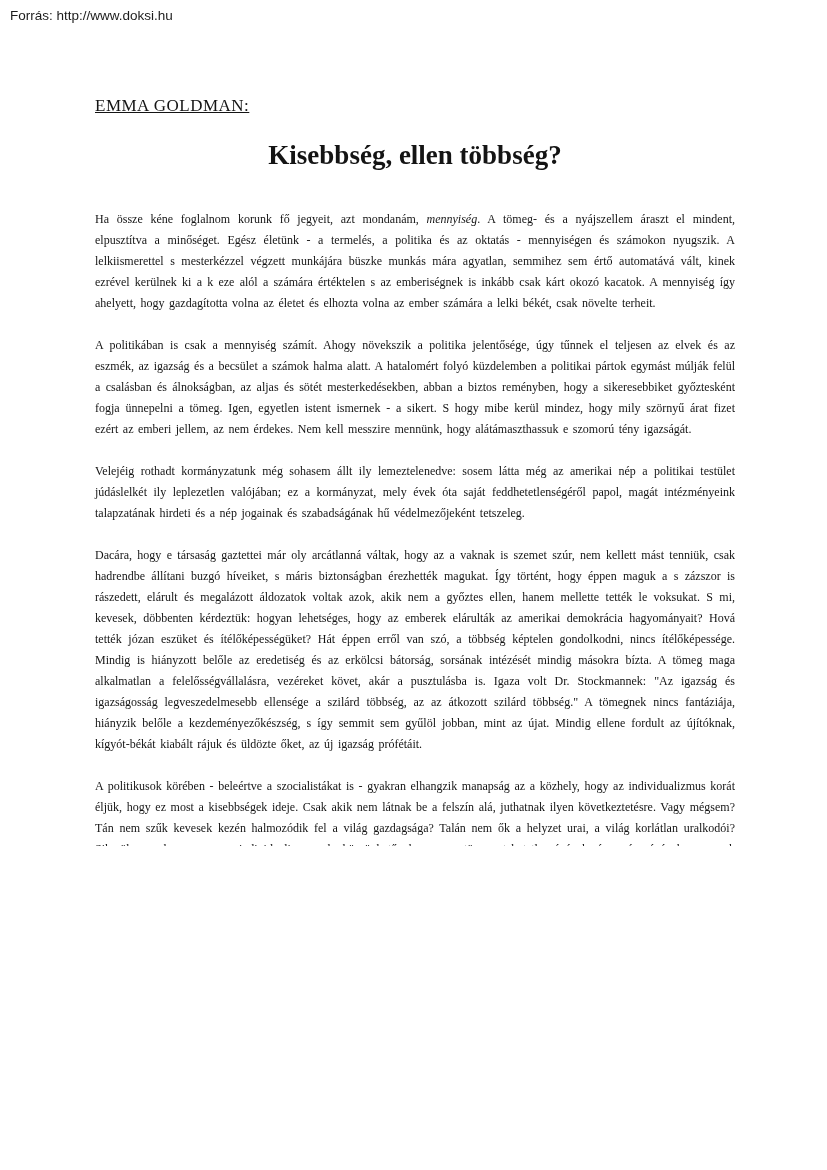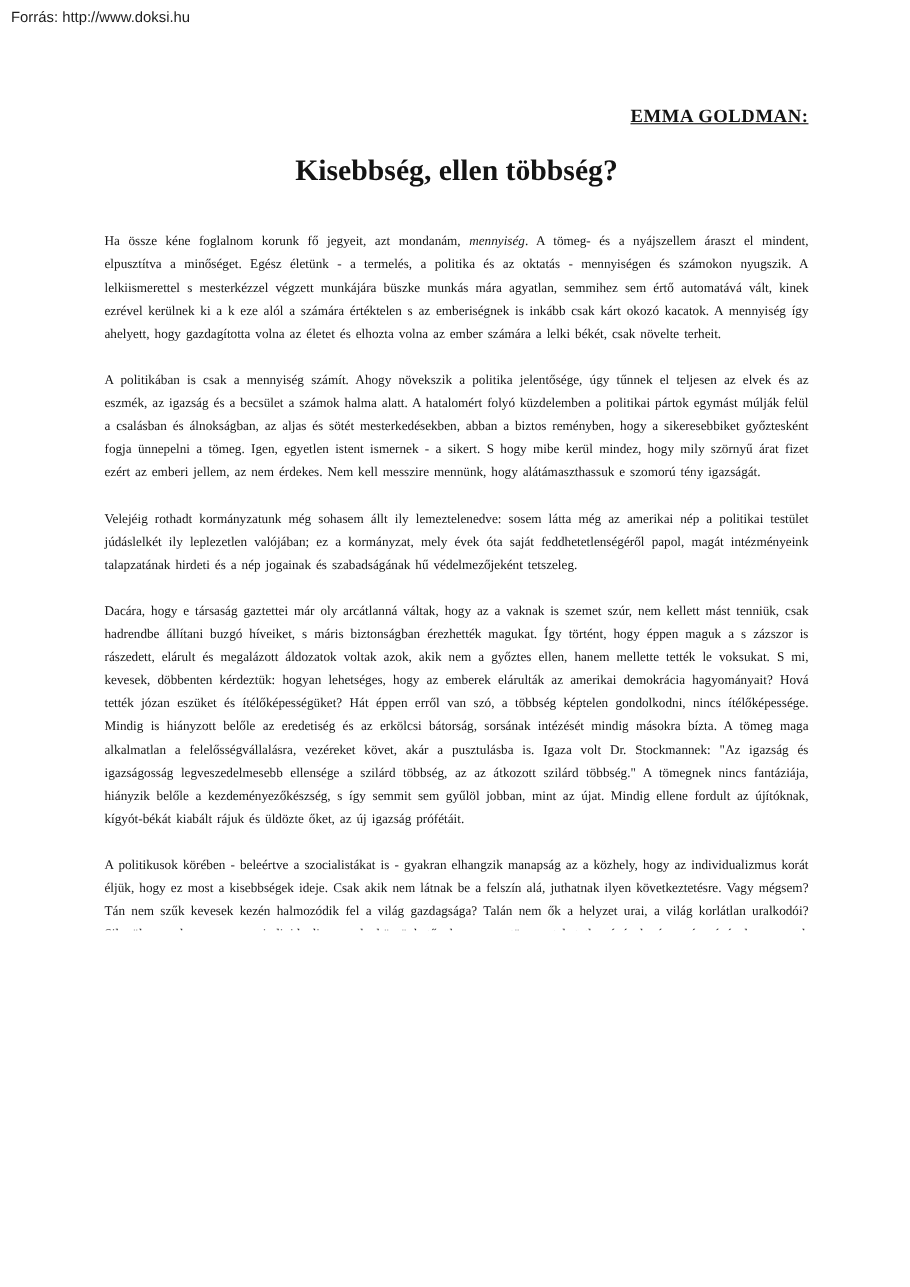--- a/index.html
+++ b/index.html
@@ -22,23 +22,23 @@
     font-size: 13.5px;
     color: #1c1c1c;
   }
   .doc {
     box-sizing: border-box;
     padding: 96px 92px 0 95px;
     font-family: "Liberation Serif", serif;
   }
   .author-heading {
     margin: 0;
-    text-align: right;
+    text-align: left;
     font-size: 17px;
-    font-weight: bold;
+    font-weight: normal;
     letter-spacing: 0.5px;
   }
   .author-heading span { text-decoration: underline; }
   .doc-title {
     margin: 24px 0 0 0;
     text-align: center;
     font-size: 27px;
     font-weight: bold;
   }
   .doc-body {

